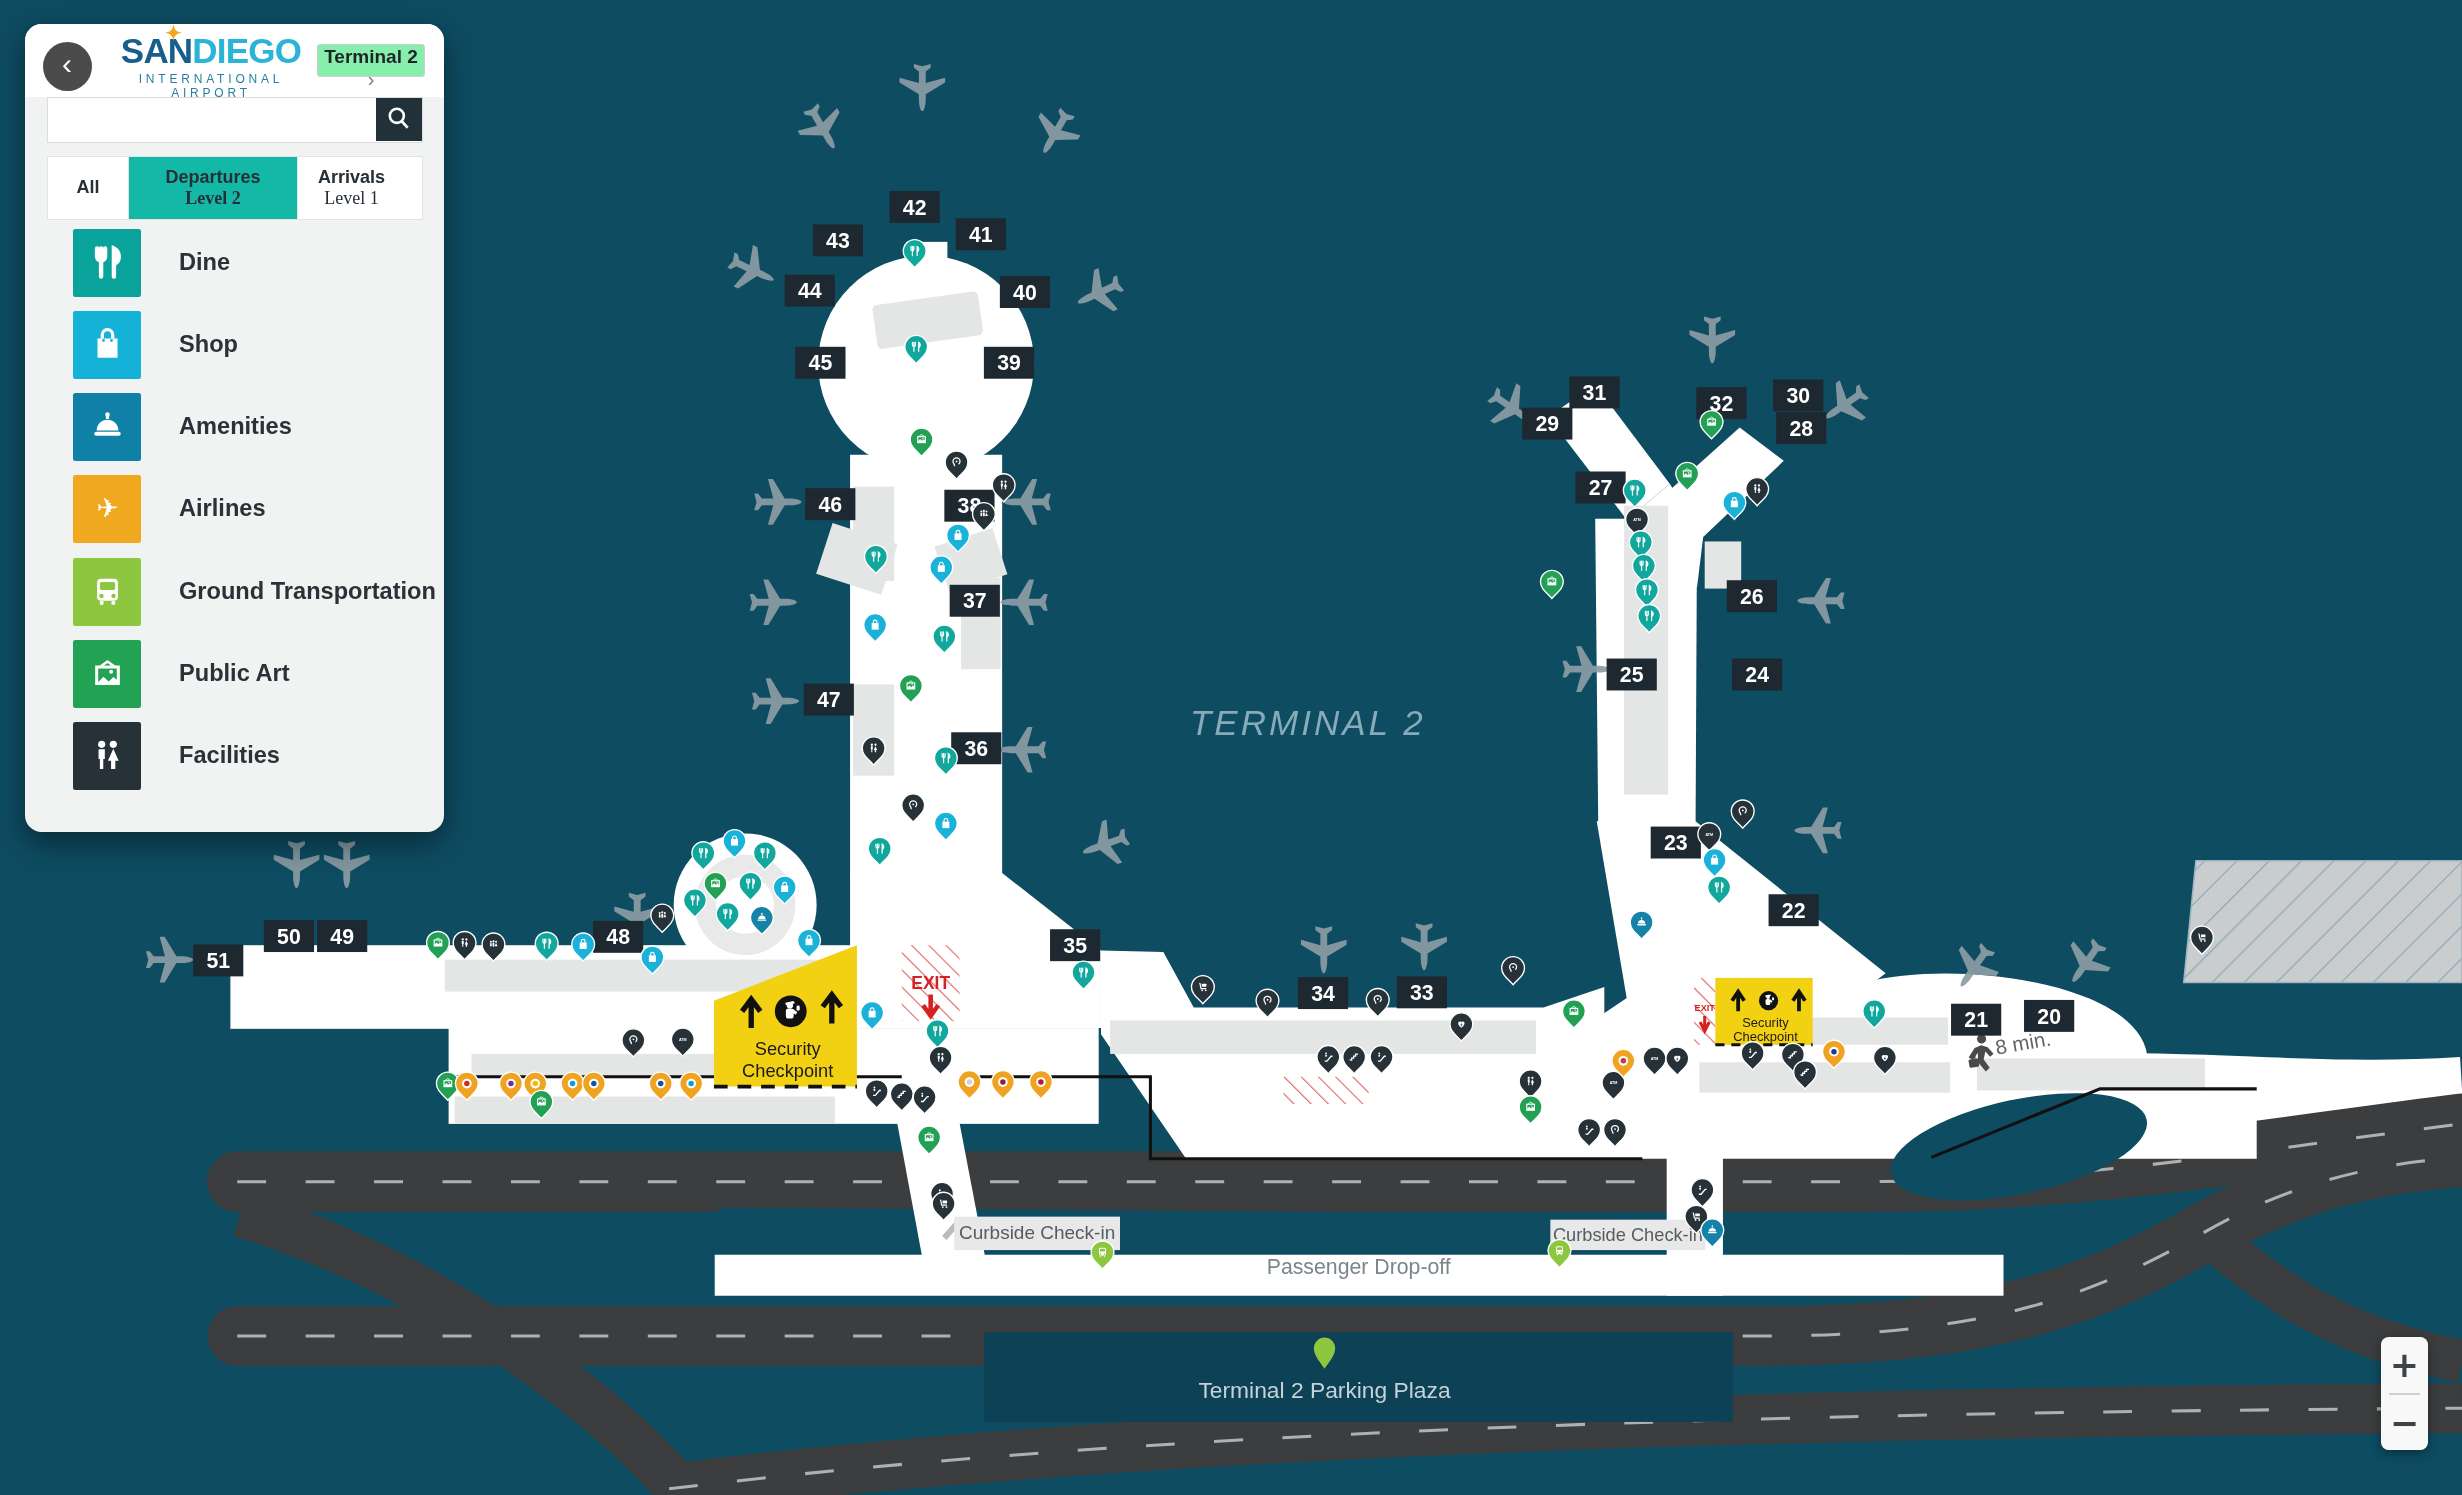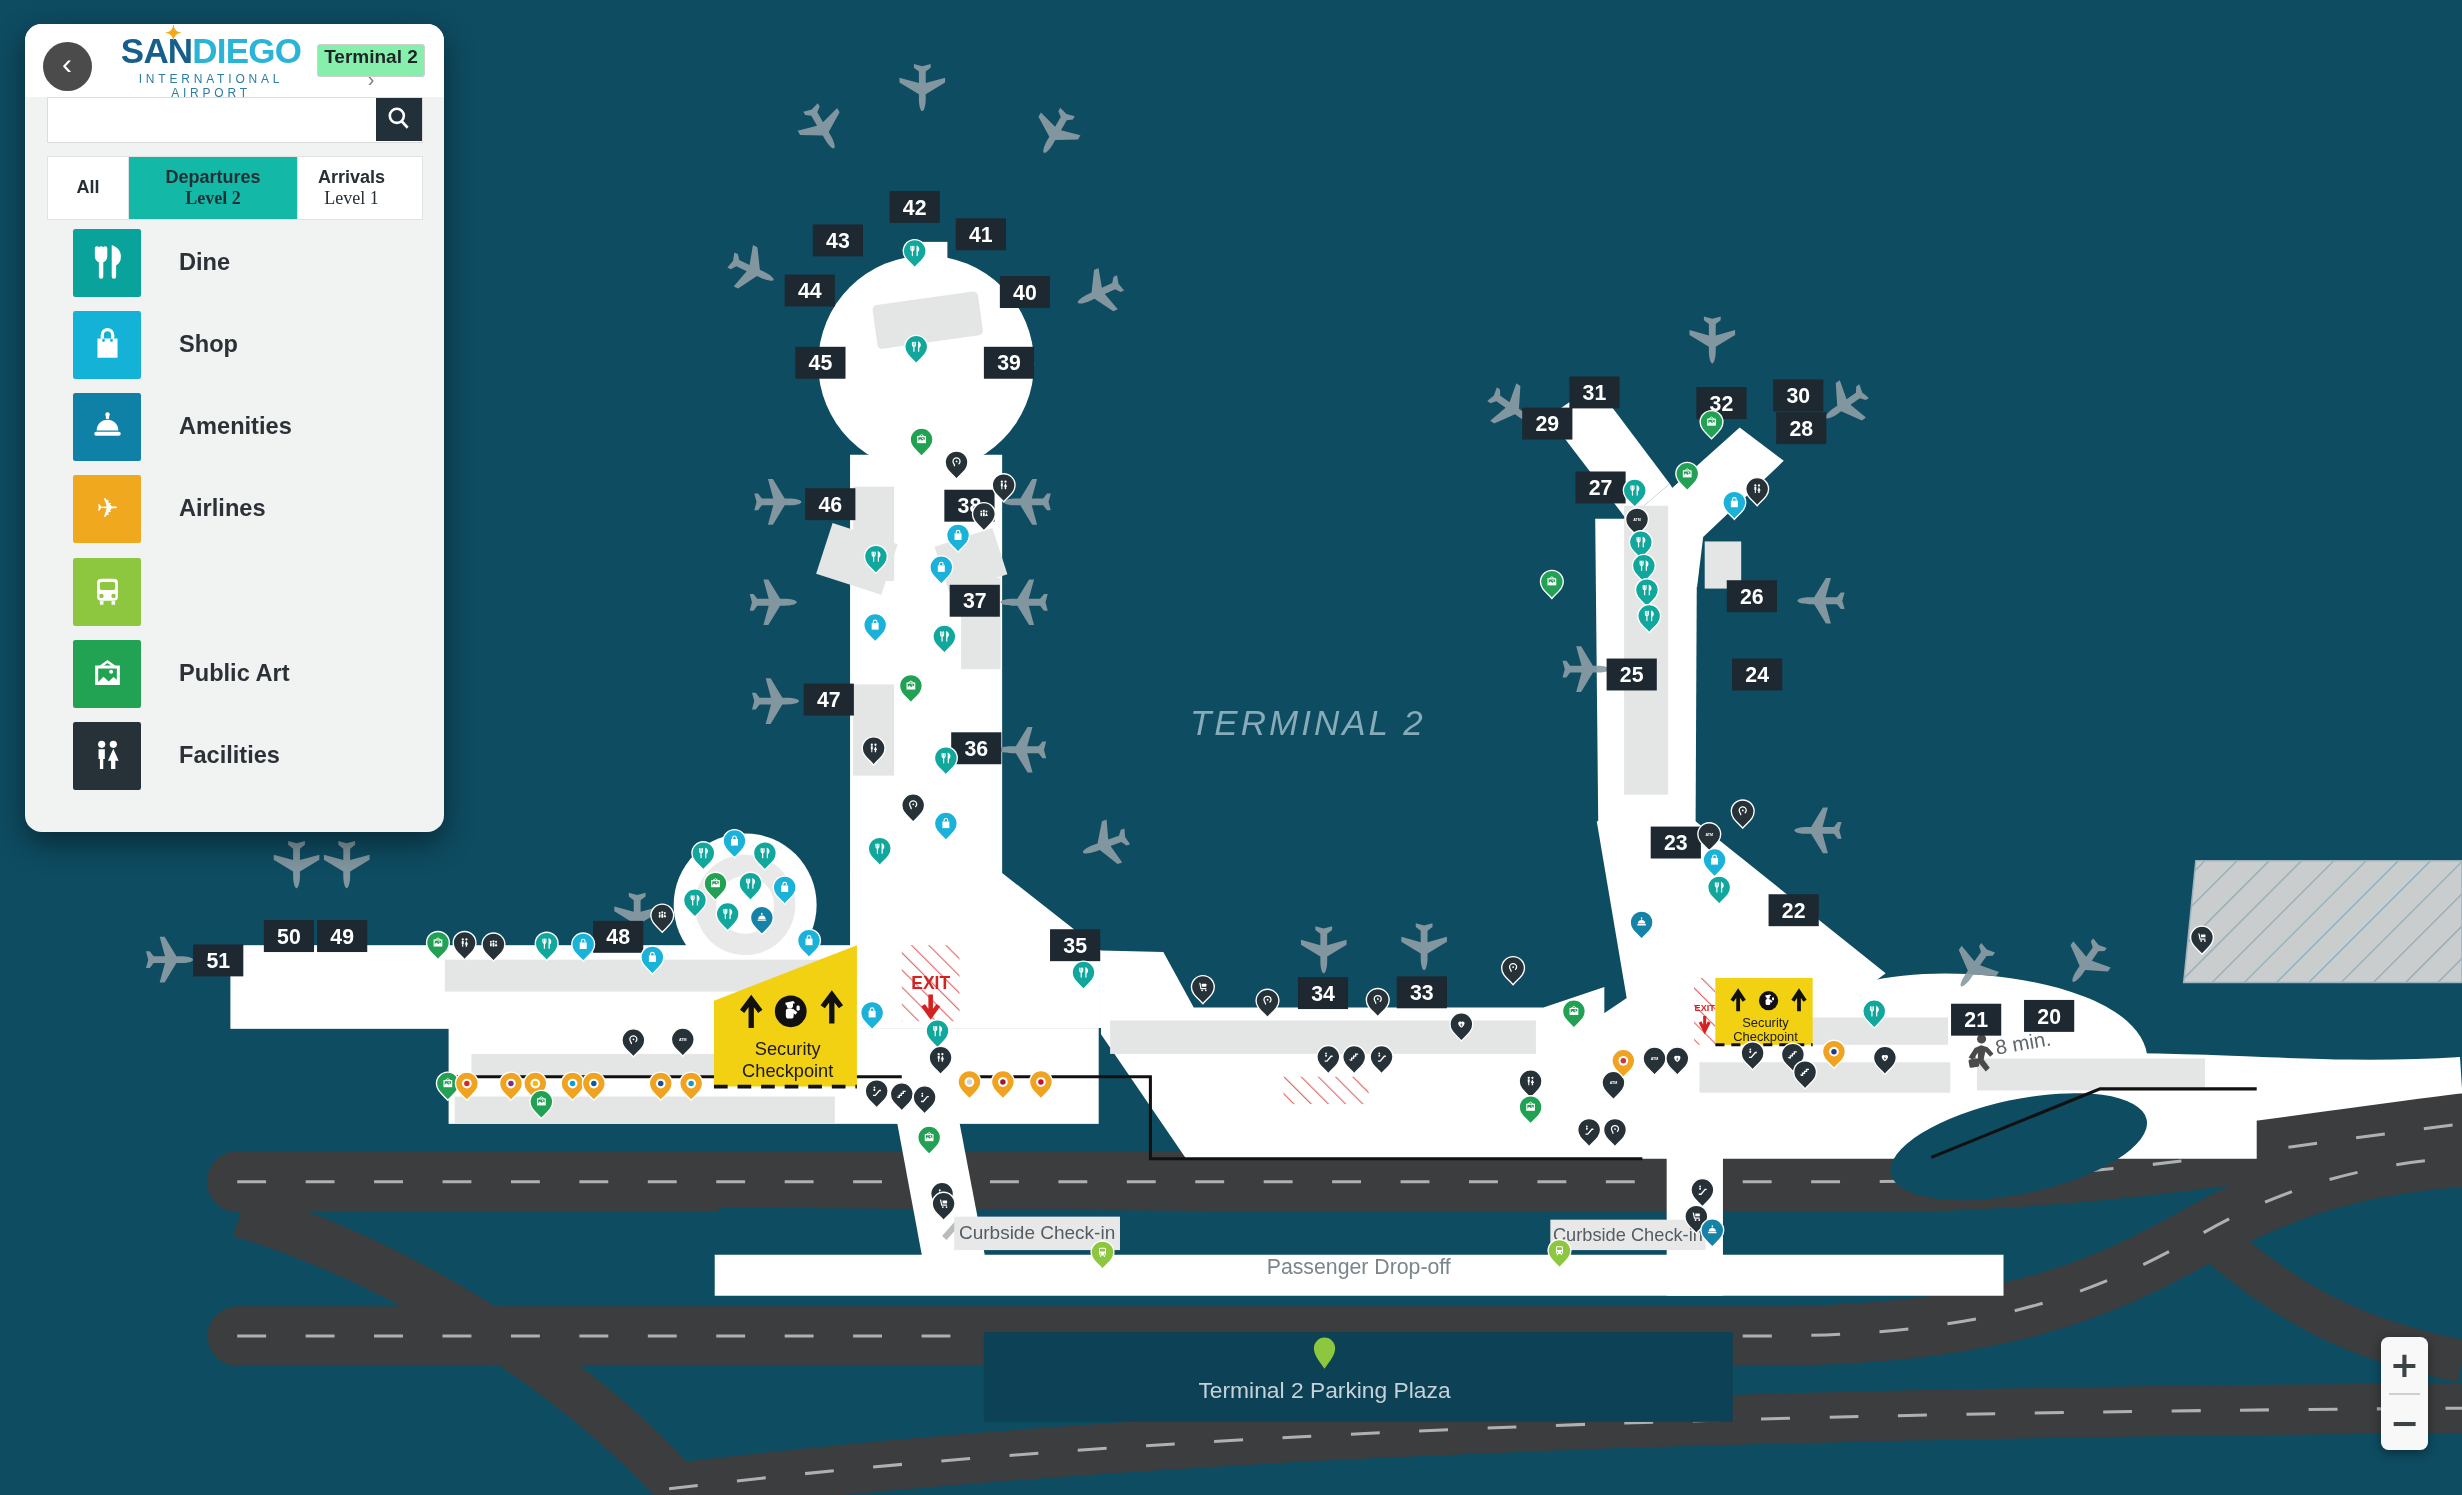--- a/index.html
+++ b/index.html
@@ -1459,20 +1459,21 @@
               <g transform="translate(24,24) scale(2.6)">
                 <rect x="-5.2" y="-6.4" width="10.4" height="11" rx="2" fill="#fff"></rect>
                 <rect x="-3.8" y="-4.8" width="7.6" height="4" rx="0.8" fill="#8dc63f"></rect>
                 <circle cx="-3" cy="2.2" r="1.1" fill="#8dc63f"></circle>
                 <circle cx="3" cy="2.2" r="1.1" fill="#8dc63f"></circle>
                 <rect x="-3.8" y="4.8" width="1.8" height="1.8" fill="#fff"></rect>
                 <rect x="2" y="4.8" width="1.8" height="1.8" fill="#fff"></rect>
               </g>
             </svg>
           </div>
+          <div class="cat-label">Ground Transportation</div>
         </div>
         <div class="cat-row" style="top: 411px;">
           <div class="cat-tile" style="background:#21a353">
             <svg width="37" height="37" viewBox="0 0 48 48">
               <g transform="translate(24,26) scale(2.6)">
                 <path d="M-3.8,-4 L0,-6.8 3.8,-4" fill="none" stroke="#fff" stroke-width="1.2"></path>
                 <rect x="-5.4" y="-4" width="10.8" height="8.2" fill="none" stroke="#fff" stroke-width="1.5"></rect>
                 <path d="M-5.4,4.2 l3.4,-3.4 2.6,2.4 2.4,-2.2 2.4,2 v1.2 z" fill="#fff"></path>
                 <circle cx="1.8" cy="-1.6" r="1" fill="#fff"></circle>
               </g>

